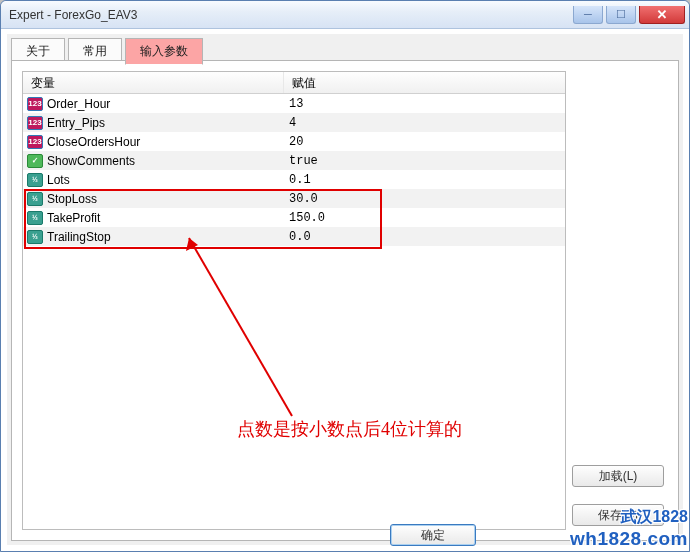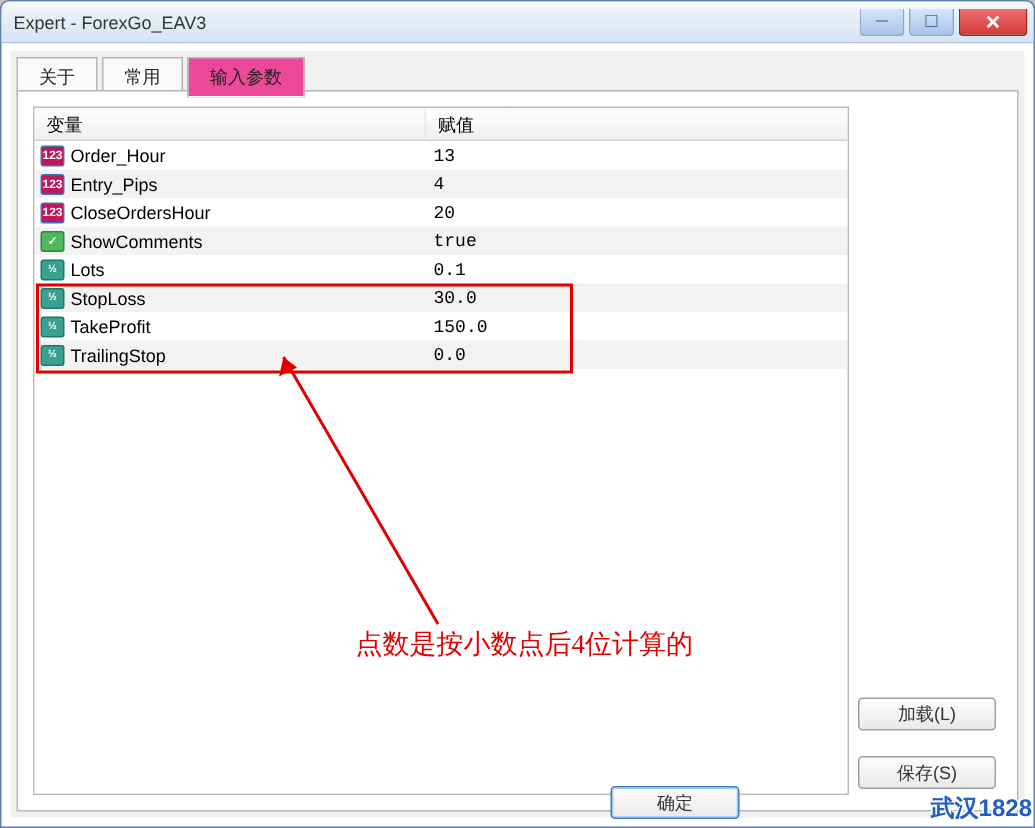--- a/index.html
+++ b/index.html
@@ -8,41 +8,41 @@
   .titlebar { height: 28px; background: linear-gradient(to bottom, #f8fbff 0%, #e6eef8 40%, #d7e3f4 100%); border-bottom: 1px solid #aec3de; border-radius: 6px 6px 0 0; display: flex; align-items: center; padding: 0 4px 0 8px; }
   .titlebar-title { color: #333; flex: 1; }
   .win-controls { display: flex; gap: 3px; }
   .win-btn { width: 30px; height: 18px; border-radius: 0 0 3px 3px; display: flex; align-items: center; justify-content: center; color: #fff; font-size: 11px; }
   .win-min { background: linear-gradient(to bottom, #d6e5fa, #a8c4ea); color: #4a6a9a; border: 1px solid #8ba8d0; border-top: none; }
   .win-max { background: linear-gradient(to bottom, #d6e5fa, #a8c4ea); color: #4a6a9a; border: 1px solid #8ba8d0; border-top: none; }
   .win-close { width: 46px; background: linear-gradient(to bottom, #f07070, #d23a3a); border: 1px solid #a02020; border-top: none; font-weight: bold; font-size: 13px; }
   .client { position: absolute; left: 6px; right: 6px; top: 33px; bottom: 6px; background: #f0f0f0; }
   .tabs { display: flex; gap: 4px; margin-top: 4px; margin-left: 4px; }
   .tab { padding: 4px 14px; background: #fbfbfb; border: 1px solid #b5b5b5; border-bottom: none; margin-right: -1px; color: #222; }
-  .tab.active { background: #ec4899; position: relative; z-index: 2; border-bottom: 1px solid #fff; }
+  .tab.active { background: #fca5a5; position: relative; z-index: 2; border-bottom: 1px solid #fff; }
   .panel { position: absolute; left: 4px; right: 4px; top: 26px; bottom: 4px; background: #fff; border: 1px solid #b5b5b5; }
   .grid-wrap { position: absolute; left: 10px; right: 112px; top: 10px; bottom: 10px; border: 1px solid #bcbcbc; background: #fff; overflow: hidden; }
   .grid-header { display: flex; height: 22px; background: linear-gradient(to bottom, #fefefe, #f0f0f0); border-bottom: 1px solid #d0d0d0; }
   .col-var { width: 260px; padding: 3px 8px; font-weight: normal; }
   .col-val { flex: 1; padding: 3px 8px; border-left: 1px solid #e8e8e8; }
   .grid-body { }
   .row { display: flex; height: 19px; align-items: center; }
   .row:nth-child(even) { background: #f2f2f2; }
   .row:nth-child(odd) { background: #fff; }
   .cell-var { width: 260px; padding: 0 4px; display: flex; align-items: center; gap: 4px; font-family: Tahoma, Arial; }
   .cell-val { flex: 1; padding: 0 6px; font-family: Liberation Mono, monospace; }
   .icon-int { display: inline-flex; width: 16px; height: 14px; background: #be185d; border: 1px solid #3078b8; border-radius: 2px; align-items: center; justify-content: center; font-size: 8px; color: #fff; font-weight: bold; }
   .icon-bool { display: inline-flex; width: 16px; height: 14px; background: #4eb85a; border: 1px solid #2a8a38; border-radius: 2px; align-items: center; justify-content: center; font-size: 8px; color: #fff; font-weight: bold; }
   .icon-dbl { display: inline-flex; width: 16px; height: 14px; background: #3aa090; border: 1px solid #1a7a6a; border-radius: 2px; align-items: center; justify-content: center; font-size: 7px; color: #fff; font-weight: bold; }
   .highlight-box { position: absolute; border: 2px solid #e00000; pointer-events: none; }
   .annotation { position: absolute; color: #e00000; font-size: 18px; font-family: SimSun; pointer-events: none; white-space: nowrap; }
   .arrow-svg { position: absolute; pointer-events: none; }
   .side-buttons { position: absolute; right: 14px; bottom: 14px; display: flex; flex-direction: column; gap: 17px; width: 92px; }
   .side-btn { height: 22px; background: linear-gradient(to bottom, #fefefe, #e9e9e9); border: 1px solid #9e9e9e; border-radius: 3px; display: flex; align-items: center; justify-content: center; color: #333; }
-  .footer-buttons { position: absolute; right: 6px; bottom: -1px; display: flex; gap: 6px; }
+  .footer-buttons { position: absolute; right: 23px; bottom: -1px; display: flex; gap: 6px; }
   .footer-btn { width: 86px; height: 22px; background: linear-gradient(to bottom, #fefefe, #e9e9e9); border: 1px solid #9e9e9e; border-radius: 3px; display: flex; align-items: center; justify-content: center; color: #333; }
   .footer-btn.primary { border: 1px solid #3a7ac0; box-shadow: inset 0 0 0 1px #aad0f0; }
   .watermark { position: absolute; right: 2px; bottom: 2px; text-align: right; pointer-events: none; font-family: Arial, sans-serif; font-weight: bold; margin-top: 20px; }
   .wm1 { font-size: 16px; color: #2060c0; text-shadow: 1px 1px 0 #fff, -1px -1px 0 #fff, 1px -1px 0 #fff, -1px 1px 0 #fff; }
   .wm2 { font-size: 19px; color: #2060c0; text-shadow: 1px 1px 0 #fff, -1px -1px 0 #fff, 1px -1px 0 #fff, -1px 1px 0 #fff; letter-spacing: 0.5px; }
 </style>
 </head>
 <body>
 
 <div class="window">
@@ -150,13 +150,14 @@
       <div class="footer-btn primary">确定</div>
       <div class="footer-btn" style="position:relative; z-index:-1;">取消</div>
       <div class="footer-btn" style="position:relative; z-index:-1;">重置</div>
     </div>
 
   </div>
 </div>
 
 <div class="watermark">
   <div class="wm1">武汉1828</div>
+  <div class="wm2">wh1828.com</div>
 </div>
 
 </body></html>

